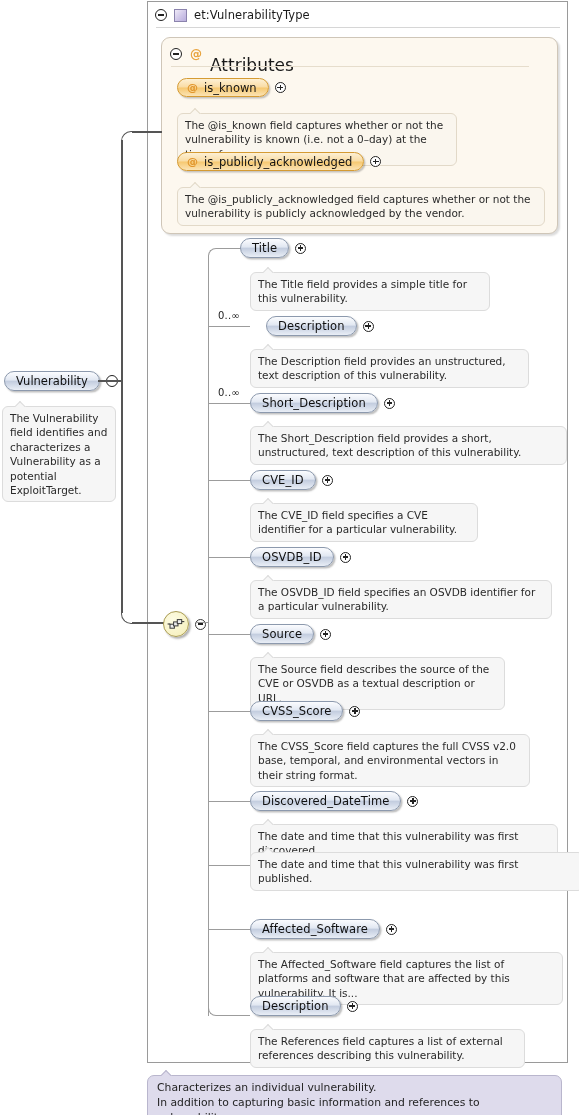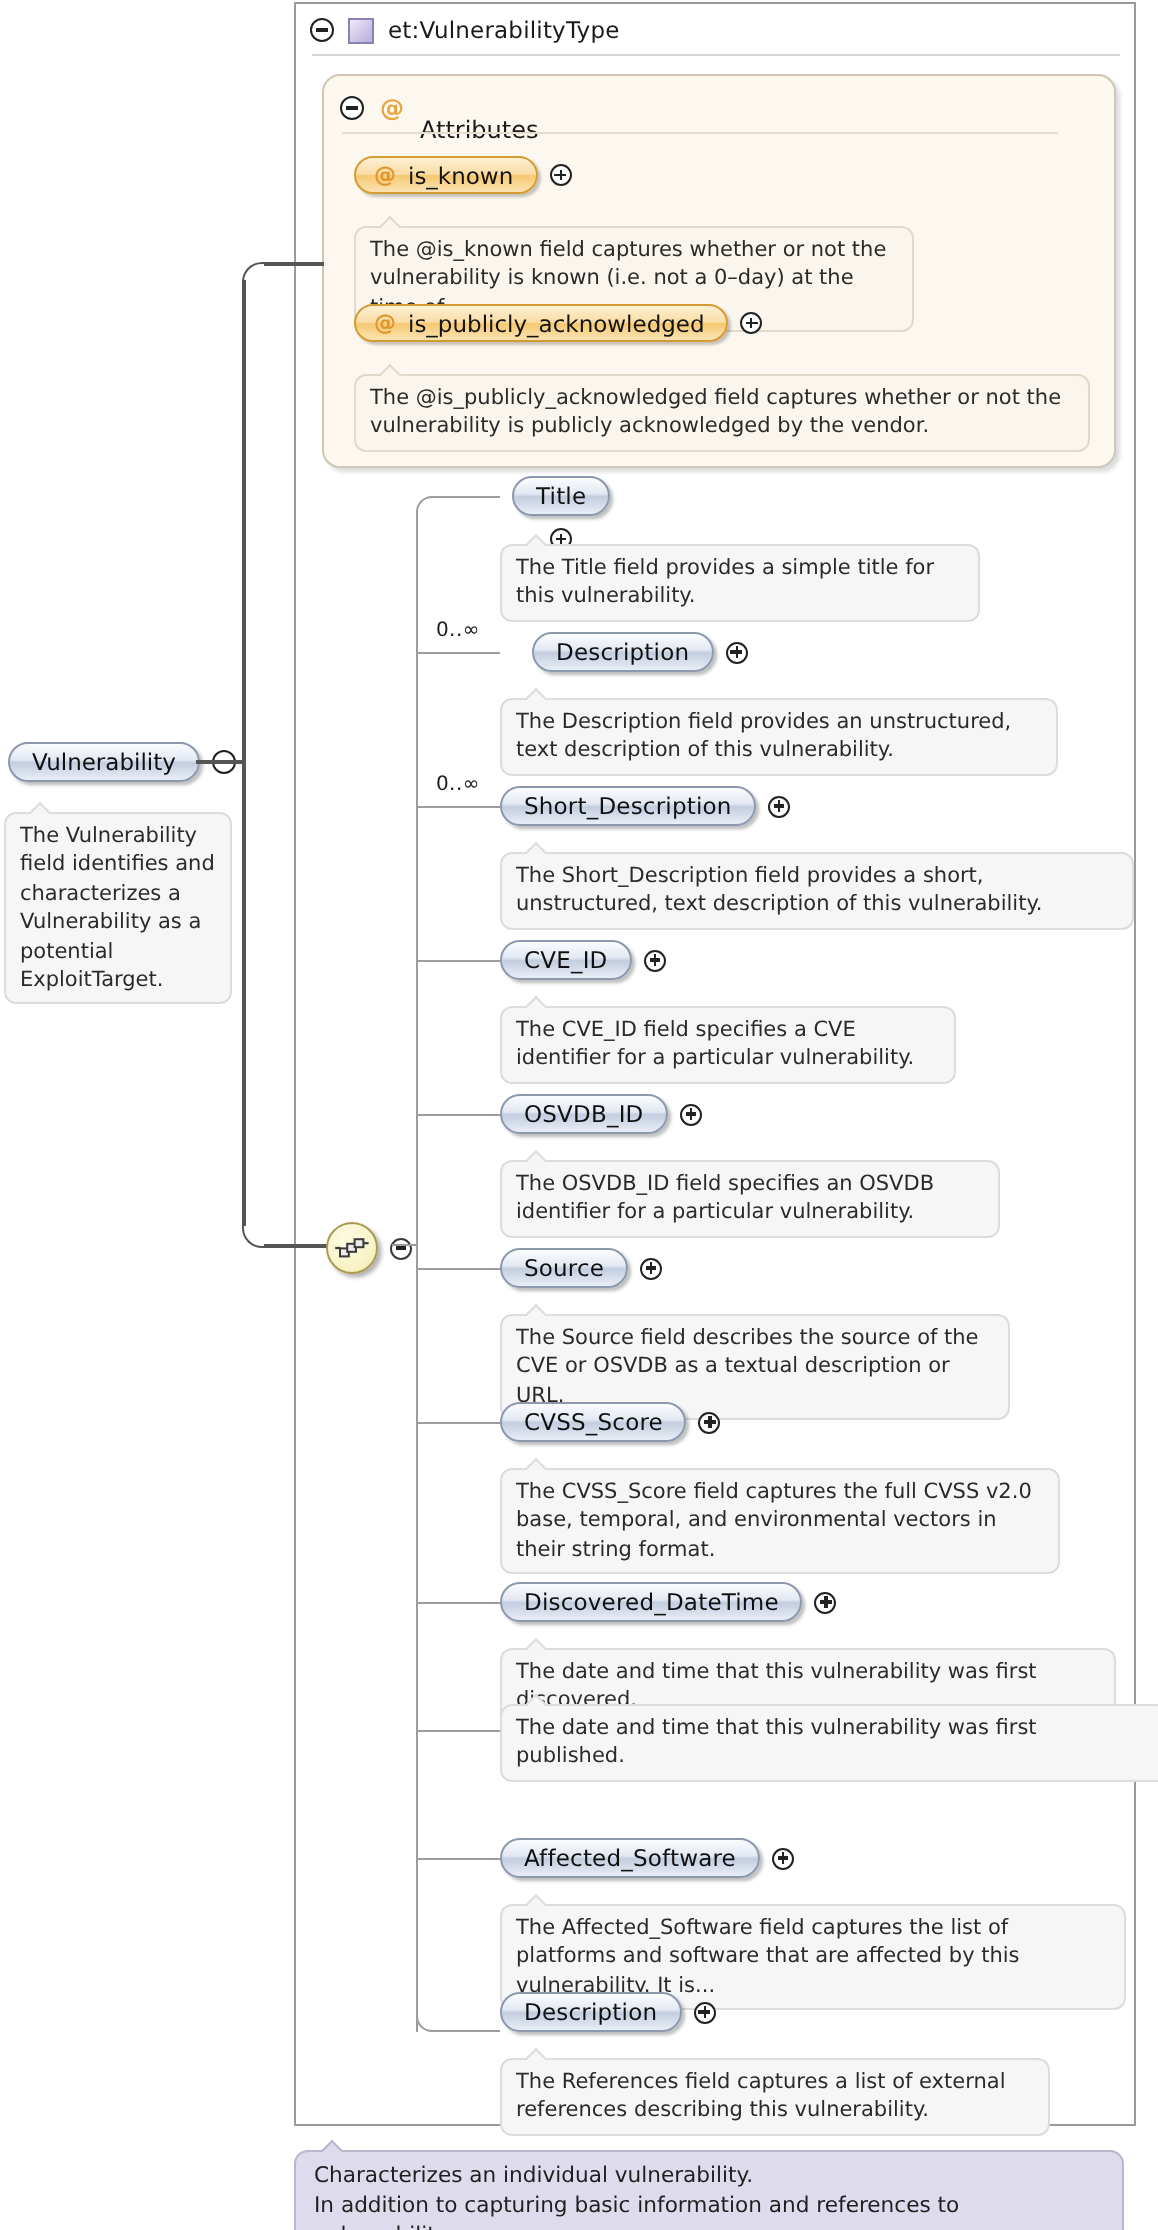--- a/index.html
+++ b/index.html
@@ -51,21 +51,21 @@
     left:161px;top:37px;width:397px;height:197px;
     border:1px solid #cfc6b8;border-radius:9px;box-sizing:border-box;
     background:#fdf8ef;
     box-shadow:2px 2px 2px rgba(0,0,0,.14);
   }
   #attributes-head{
     left:170px;top:46px;width:380px;height:16px;
     display:flex;align-items:center;gap:8px;
   }
   #attributes-head .at{color:#e8a33d;font-size:12px;line-height:1;font-weight:600;}
-  #attributes-head .alabel{font-size:12px;color:#1a1a1a;margin-top:21px;}
+  #attributes-head .alabel{font-size:17px;color:#1a1a1a;margin-top:21px;}
   #attributes-rule{left:171px;top:66px;width:358px;height:1px;background:#e6ddcc;}
 
   
   .attr-row{display:flex;align-items:center;gap:6px;}
   .attr-pill{
     height:19px;display:inline-flex;align-items:center;gap:6px;
     padding:0 11px 0 9px;border-radius:10px;box-sizing:border-box;
     border:1px solid #d59b33;
     background:linear-gradient(to bottom,#fdf0d4 0%,#f9dca4 48%,#f6c870 52%,#fbe3b4 100%);
     box-shadow:1.5px 1.5px 1.5px rgba(0,0,0,.22);
@@ -243,21 +243,21 @@
 <div class="tH" style="left:208px;top:557px;width:42px;"></div>
 <div class="tH" style="left:208px;top:634px;width:42px;"></div>
 <div class="tH" style="left:208px;top:711px;width:42px;"></div>
 <div class="tH" style="left:208px;top:801px;width:42px;"></div>
 <div class="tH" style="left:208px;top:865px;width:42px;"></div>
 <div class="tH" style="left:208px;top:929px;width:42px;"></div>
 <div class="tH" style="left:216px;top:1015px;width:34px;"></div>
 
 <div class="tH" style="left:196px;top:622px;width:12px;"></div>
 
-<div class="el-row" style="left:256px;top:238px;flex-direction:column;">
+<div class="el-row" style="left:240px;top:238px;">
   <span class="el-pill">
       <span>Title</span>
     </span>
   <span class="tog plus sm"></span>
 </div>
 <div class="note" style="left:250px;top:272px;width:240px;">
   <span class="tail">
       <i></i>
     </span>
   <span>The Title field provides a simple title for this vulnerability.</span>
@@ -303,21 +303,21 @@
     </span>
   <span>The CVE_ID field specifies a CVE identifier for a particular vulnerability.</span>
 </div>
 
 <div class="el-row" style="left:250px;top:547px;">
   <span class="el-pill">
       <span>OSVDB_ID</span>
     </span>
   <span class="tog plus sm"></span>
 </div>
-<div class="note" style="left:250px;top:580px;width:250px;">
+<div class="note" style="left:250px;top:580px;width:302px;">
   <span class="tail">
       <i></i>
     </span>
   <span>The OSVDB_ID field specifies an OSVDB identifier for a particular vulnerability.</span>
 </div>
 
 <div class="el-row" style="left:250px;top:624px;">
   <span class="el-pill">
       <span>Source</span>
     </span>

